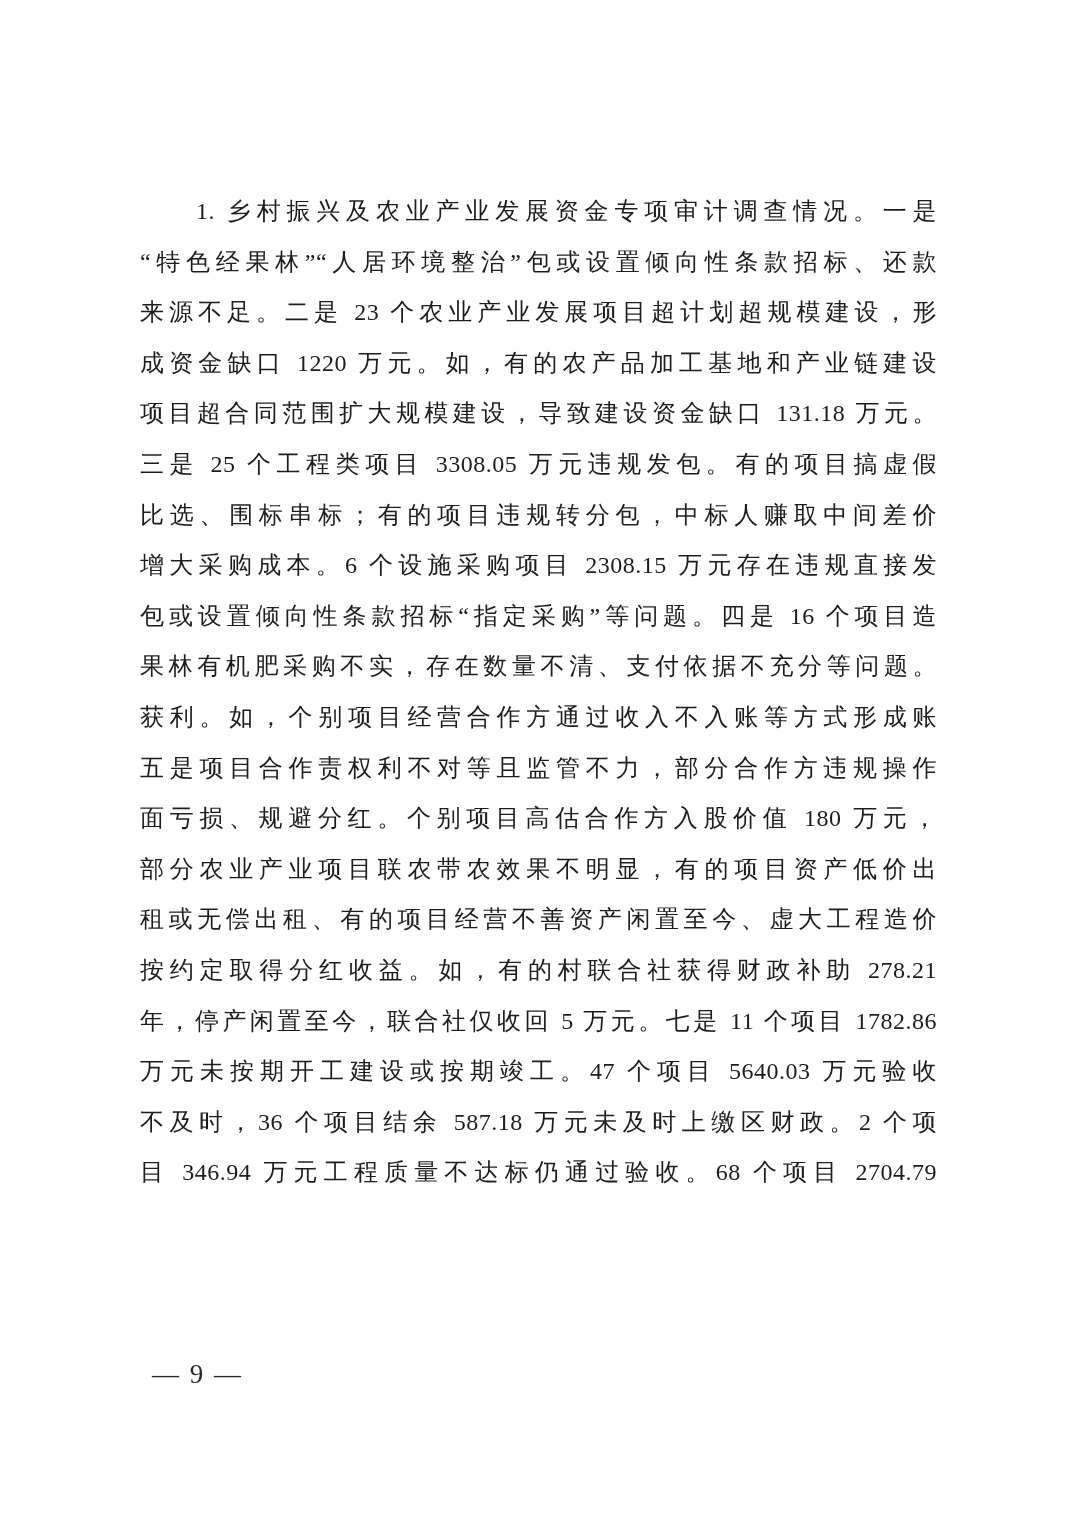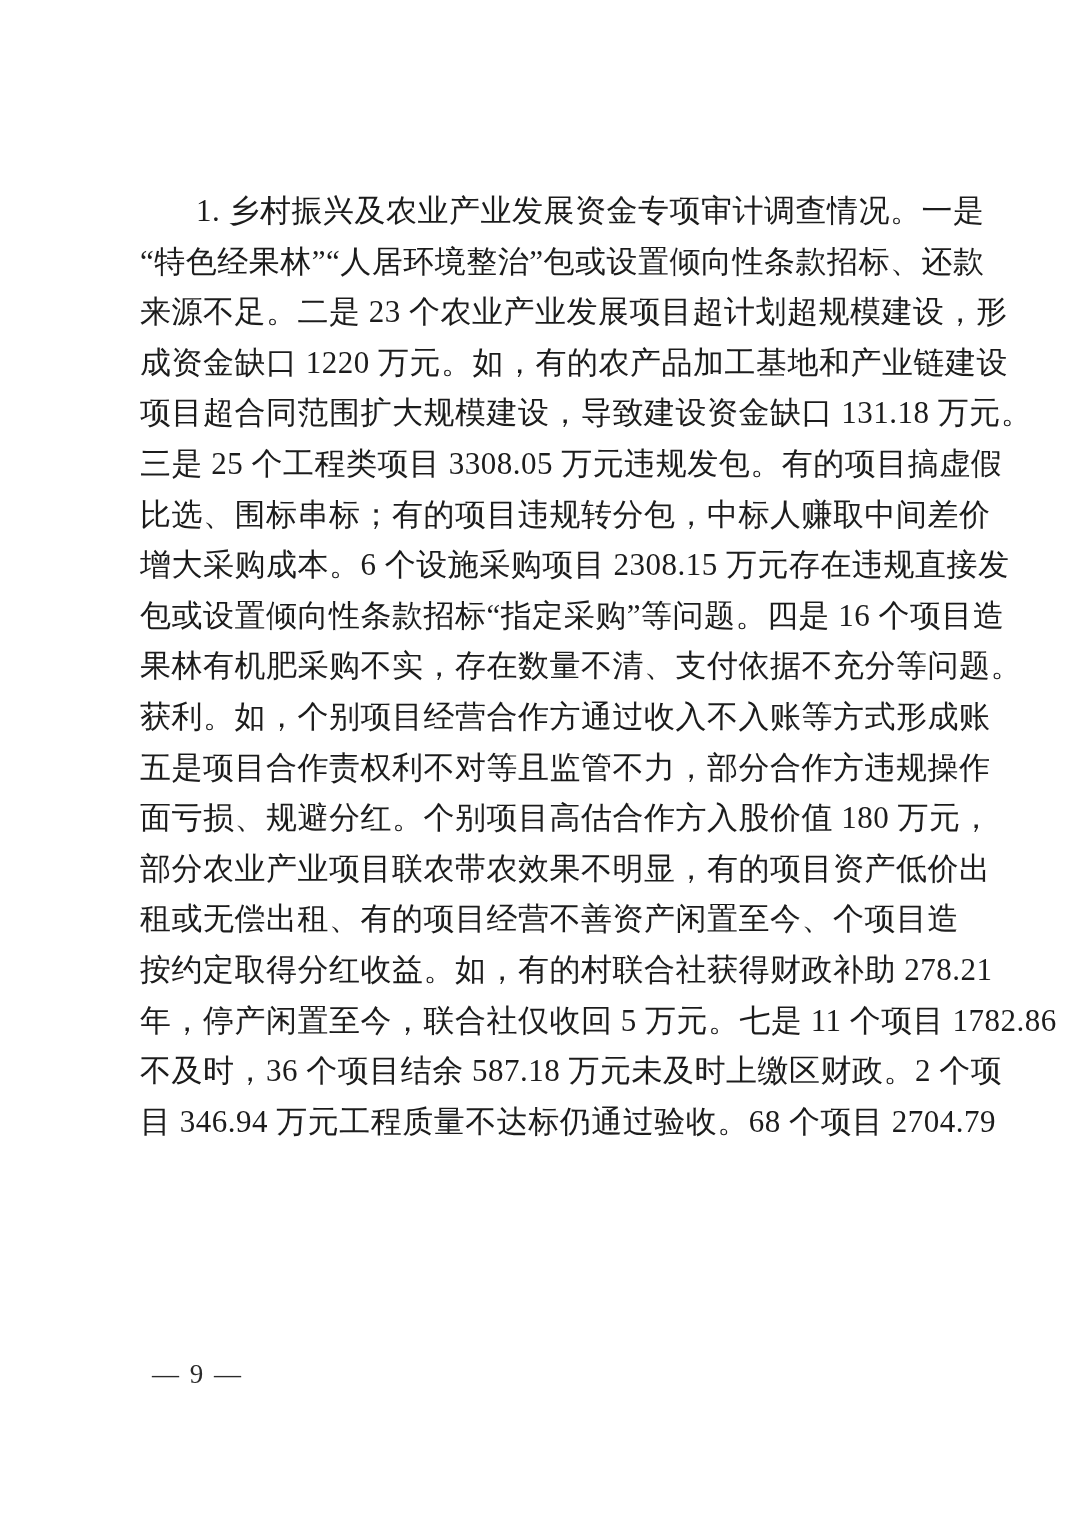--- a/index.html
+++ b/index.html
@@ -18,21 +18,21 @@
   }
   .text-block {
     position: absolute;
     left: 140px;
     top: 186px;
     width: 797px;
   }
   .line {
     height: 50.6px;
     line-height: 50.6px;
-    font-size: 31px;
+    font-size: 24px;
     letter-spacing: 0.5px;
     white-space: nowrap;
     text-align: justify;
     text-align-last: justify;
     overflow: visible;
   }
   .line.first-line {
     padding-left: 56px;
   }
   .footer {
@@ -58,22 +58,23 @@
     <div class="line">项目超合同范围扩大规模建设，导致建设资金缺口 131.18 万元。</div>
     <div class="line">三是 25 个工程类项目 3308.05 万元违规发包。有的项目搞虚假</div>
     <div class="line">比选、围标串标；有的项目违规转分包，中标人赚取中间差价</div>
     <div class="line">增大采购成本。6 个设施采购项目 2308.15 万元存在违规直接发</div>
     <div class="line">包或设置倾向性条款招标“指定采购”等问题。四是 16 个项目造</div>
     <div class="line">果林有机肥采购不实，存在数量不清、支付依据不充分等问题。</div>
     <div class="line">获利。如，个别项目经营合作方通过收入不入账等方式形成账</div>
     <div class="line">五是项目合作责权利不对等且监管不力，部分合作方违规操作</div>
     <div class="line">面亏损、规避分红。个别项目高估合作方入股价值 180 万元，</div>
     <div class="line">部分农业产业项目联农带农效果不明显，有的项目资产低价出</div>
-    <div class="line">租或无偿出租、有的项目经营不善资产闲置至今、个项目造</div>
+    <div class="line">租或无偿出租、有的项目经营不善资产闲置至今、虚大工程造价</div>
     <div class="line">按约定取得分红收益。如，有的村联合社获得财政补助 278.21</div>
     <div class="line">年，停产闲置至今，联合社仅收回 5 万元。七是 11 个项目 1782.86</div>
+    <div class="line">万元未按期开工建设或按期竣工。47 个项目 5640.03 万元验收</div>
     <div class="line">不及时，36 个项目结余 587.18 万元未及时上缴区财政。2 个项</div>
     <div class="line">目 346.94 万元工程质量不达标仍通过验收。68 个项目 2704.79</div>
   </div>
 
   <div class="footer">— 9 —</div>
 
 </div>
 
 </body></html>

